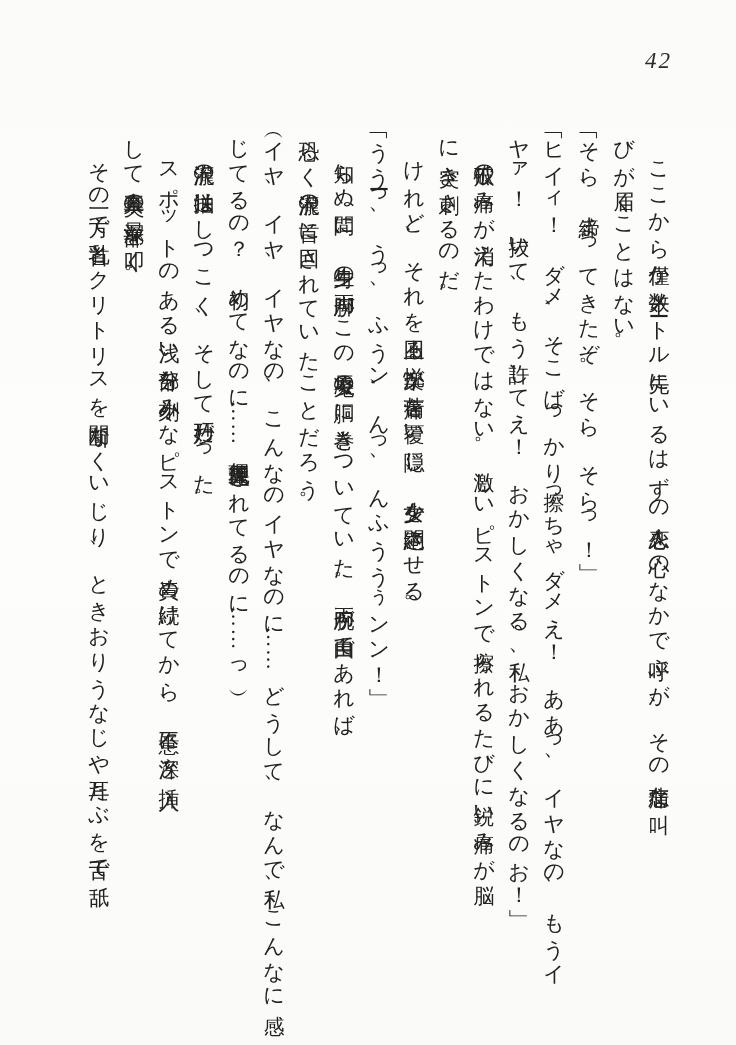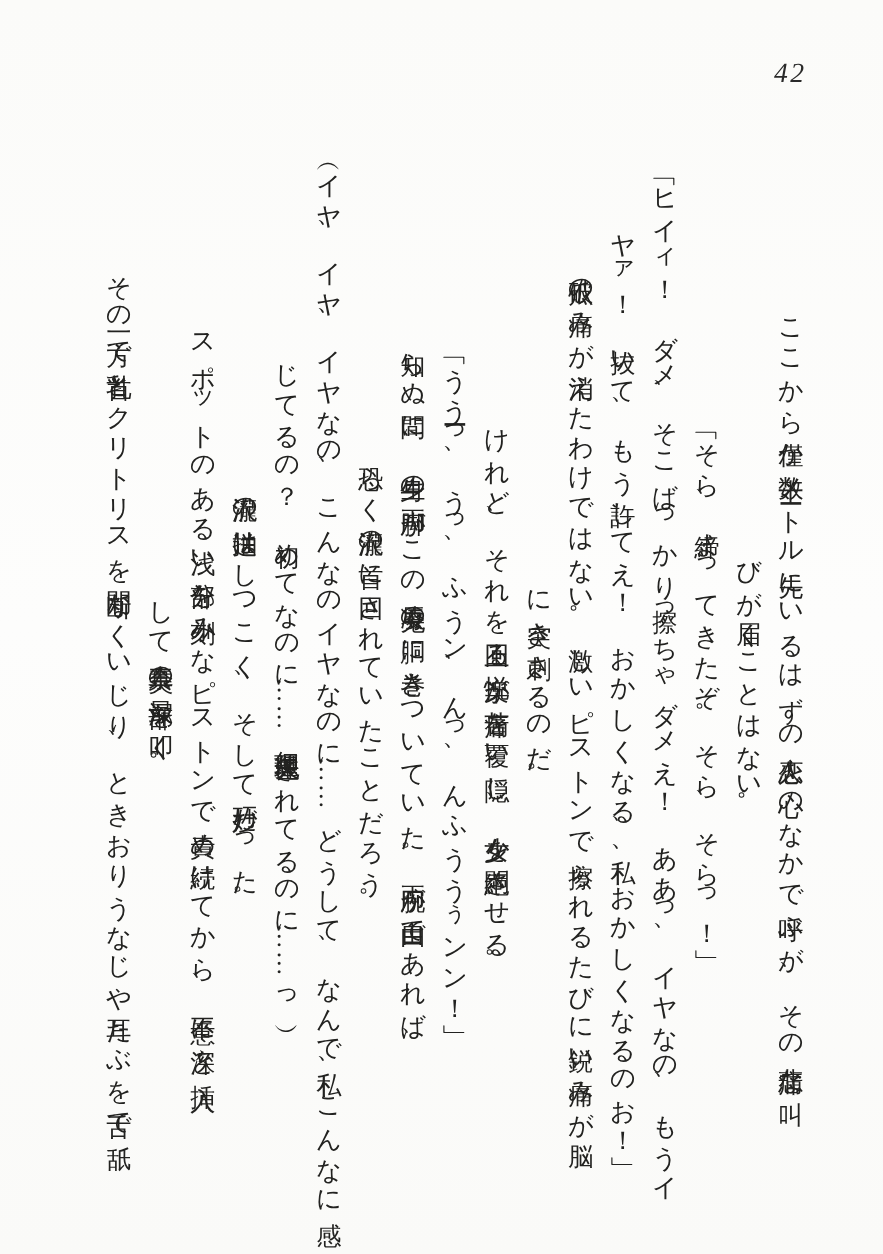--- a/index.html
+++ b/index.html
@@ -11,21 +11,20 @@
     height: 1045px;
     background: #fcfcfa;
     position: relative;
     overflow: hidden;
     font-family: "Liberation Serif", "DejaVu Serif", serif;
   }
   .page {
     position: absolute;
     inset: 0;
     background: linear-gradient(180deg, #fbfbf9 0%, #fdfdfc 50%, #fafaf8 100%);
-    text-align: center;
   }
   .page-number {
     position: absolute;
     top: 48px;
     left: 645px;
     font-size: 23px;
     font-style: italic;
     color: #2a2a2a;
     letter-spacing: 2px;
   }

